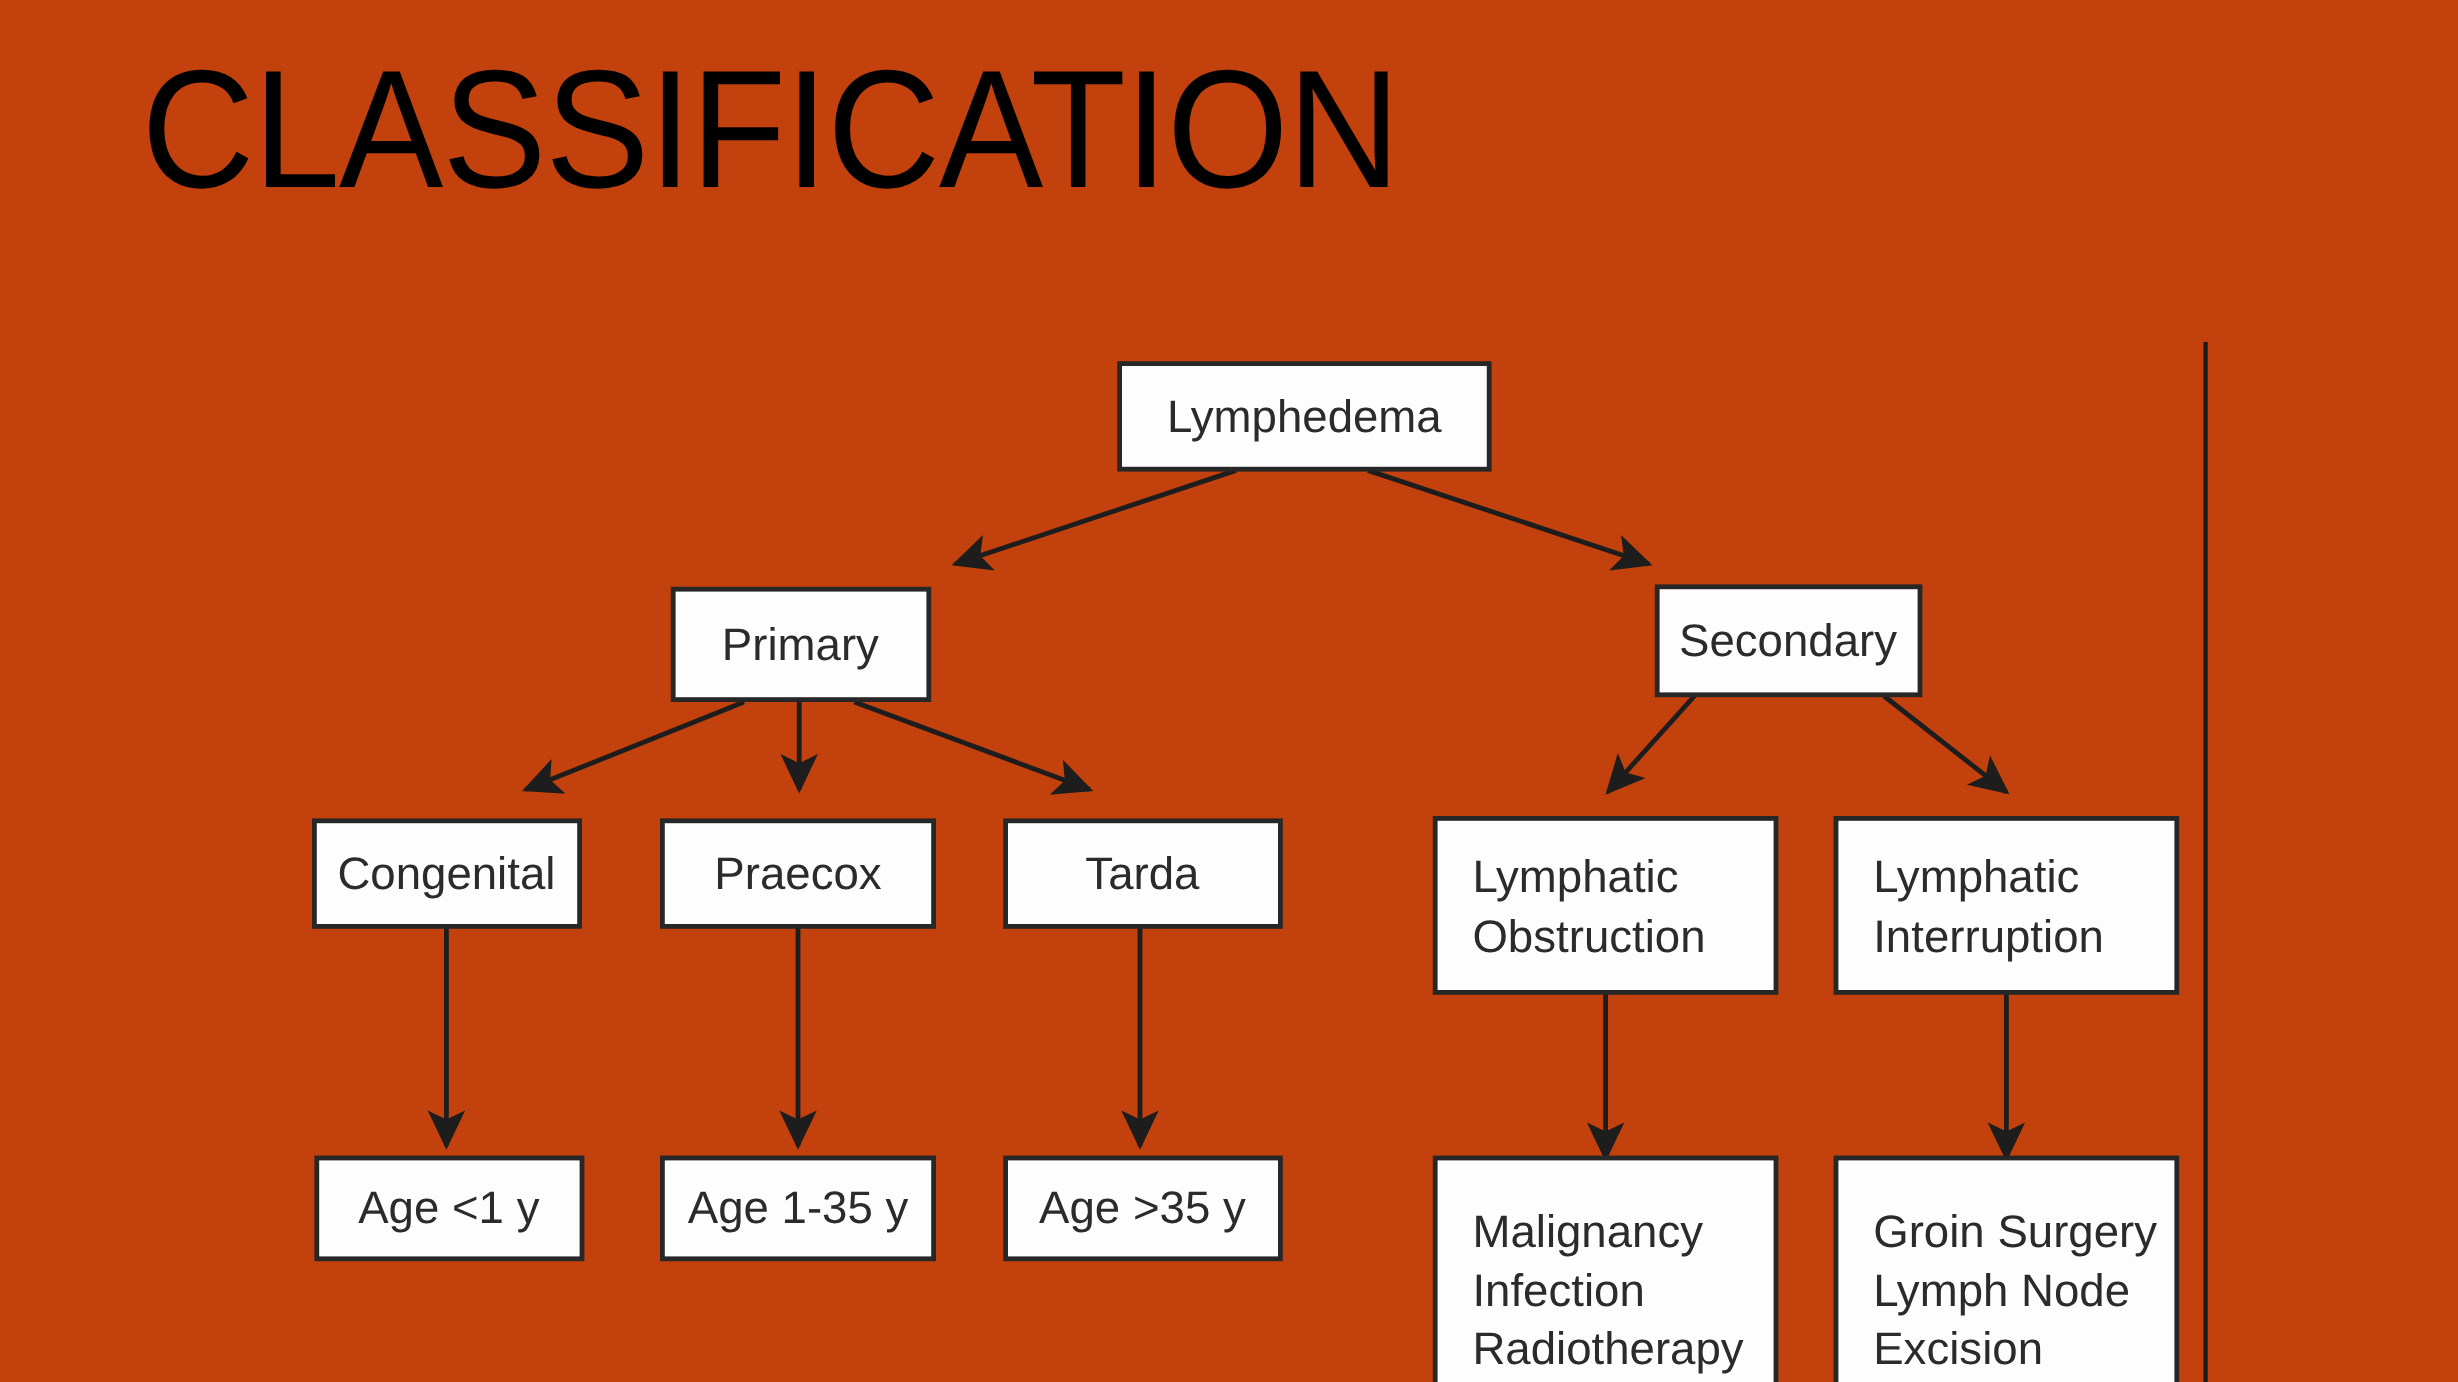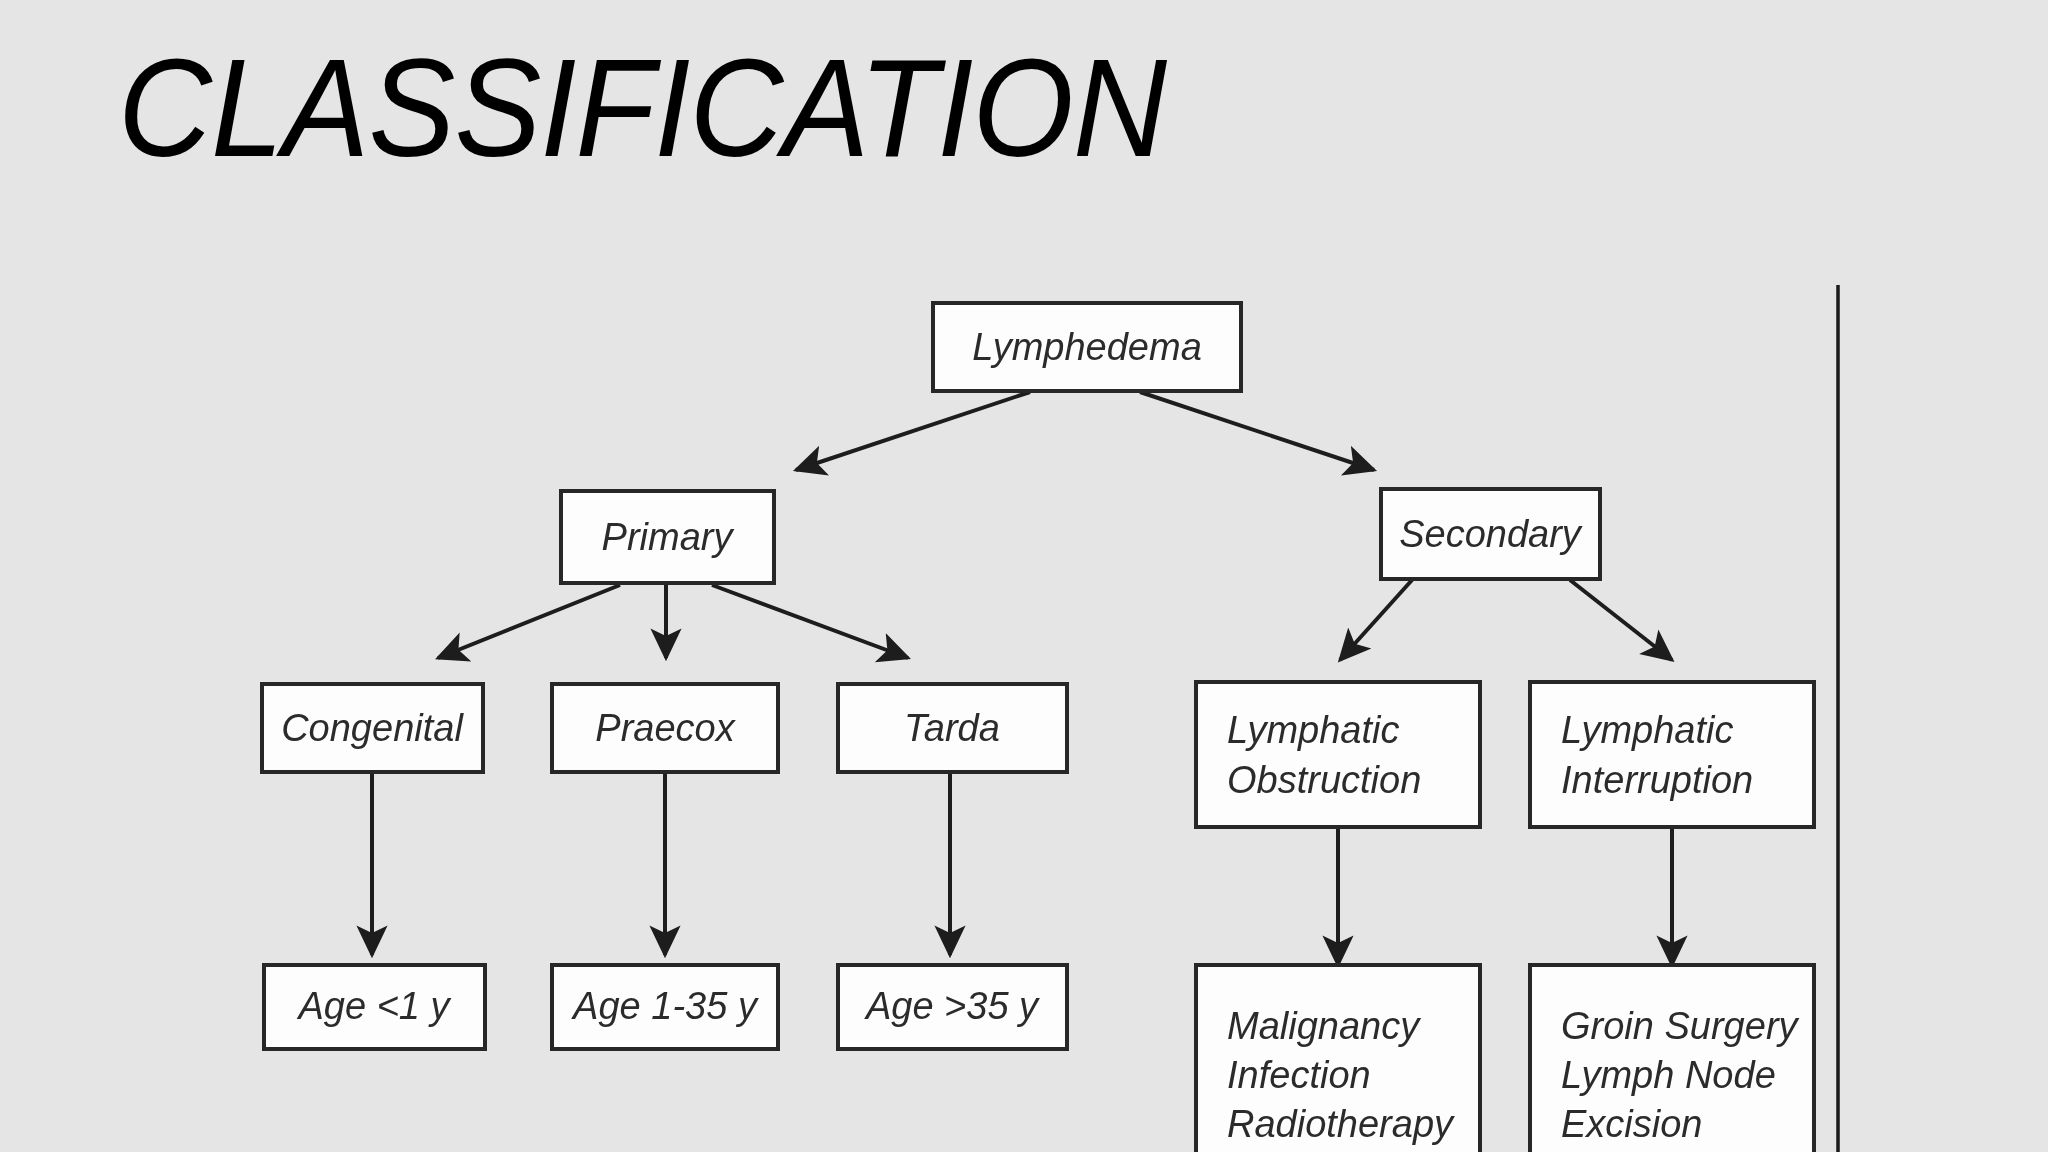--- a/index.html
+++ b/index.html
@@ -10,22 +10,21 @@
   body {
     width: 2048px;
     height: 1152px;
     overflow: hidden;
     font-family: "Liberation Sans", sans-serif;
     position: relative;
   }
   #slide {
     position: absolute;
     inset: 0;
-    background: #e5e5e5;
-    font-style: italic;
+    background: #c2410c;
   }
   #slide-title {
     position: absolute;
     left: 118px;
     top: 38px;
     font-family: "Liberation Sans", sans-serif;
     font-size: 140px;
     line-height: 1.0;
     font-weight: 400;
     letter-spacing: -1px;

